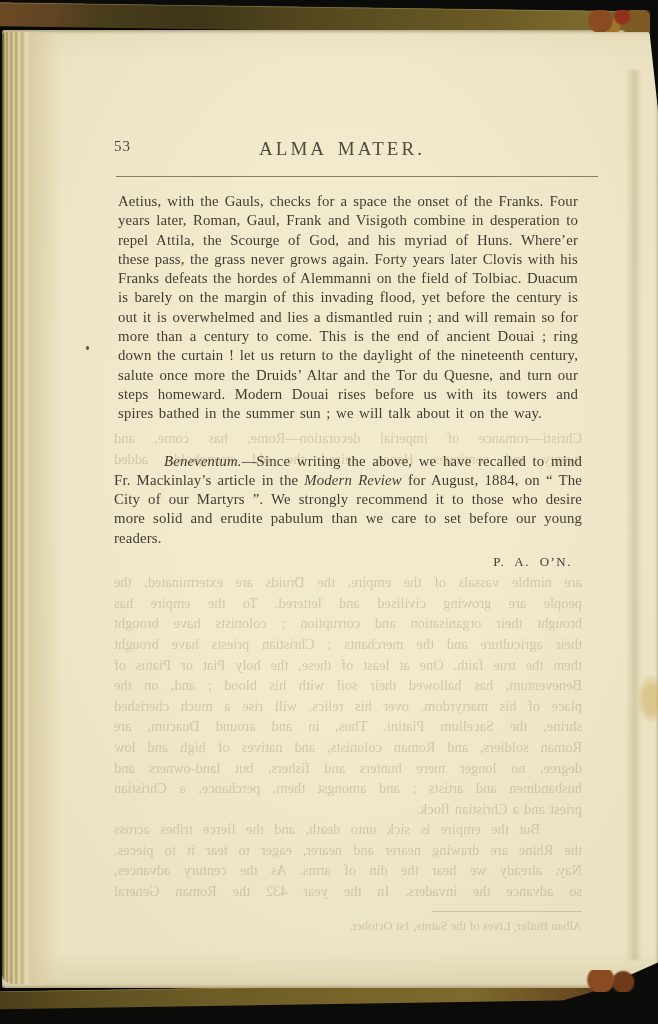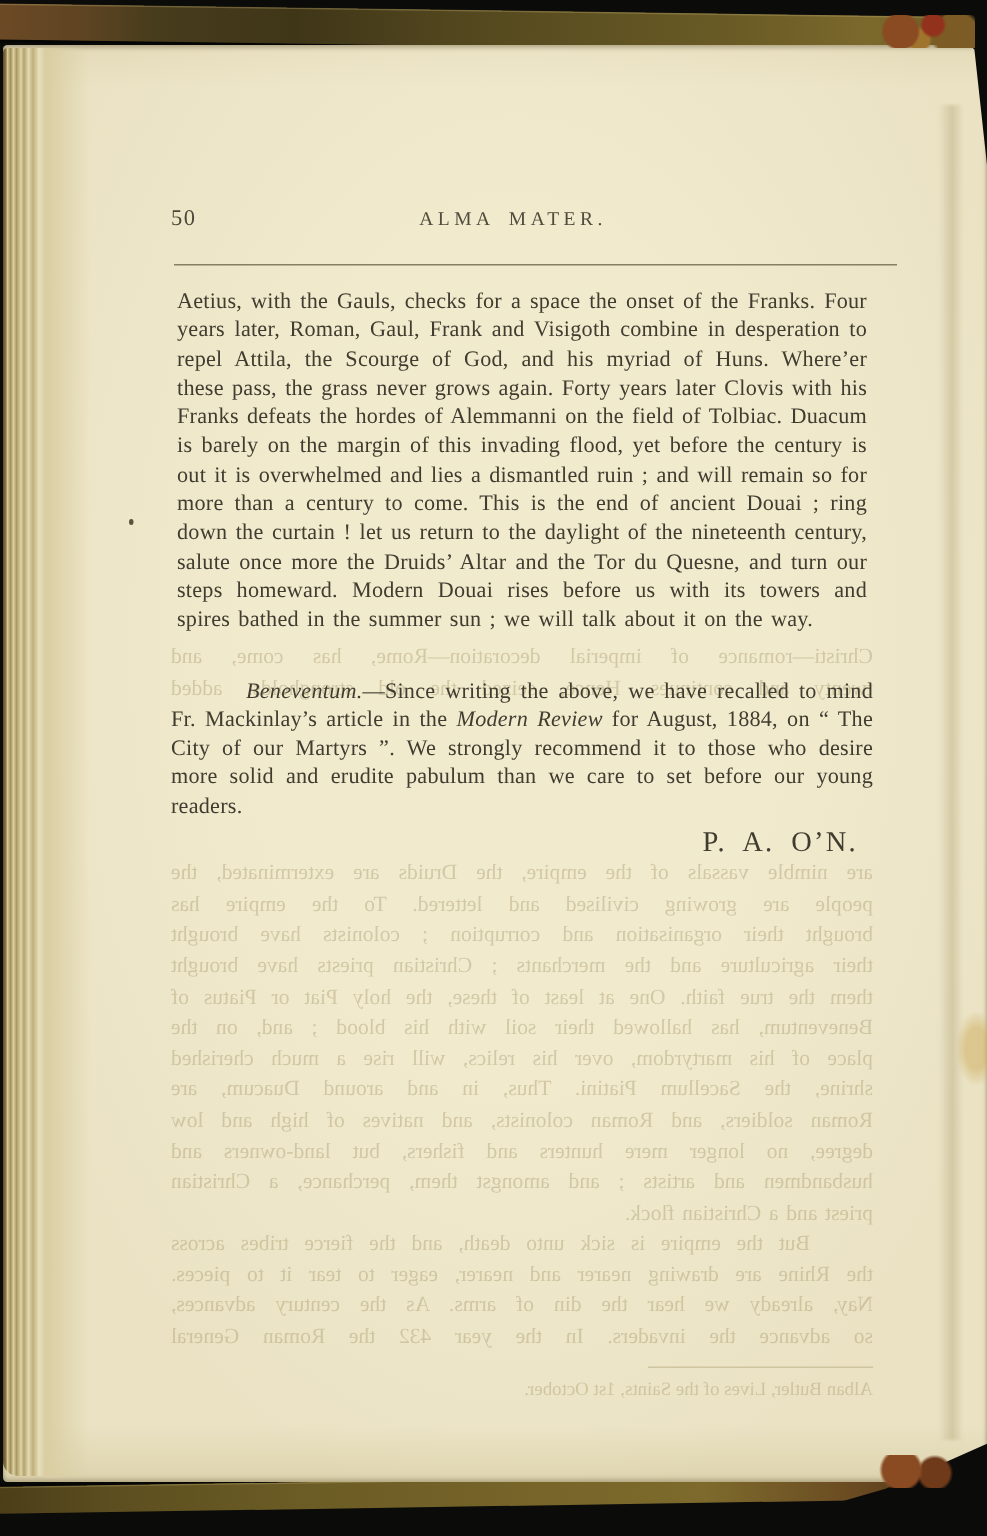--- a/index.html
+++ b/index.html
@@ -86,37 +86,37 @@
   }
   
   .content{position:absolute;left:112px;top:70px;width:468px;color:var(--c-ink);}
   .page-header{
     position:absolute;left:0;top:38px;width:100%;height:22px;
     display:flex;align-items:baseline;
   }
   .page-number{font-size:15px;letter-spacing:1px;color:#4c473a;}
   .running-title{
     position:absolute;left:0;right:12px;text-align:center;
-    font-size:13px;letter-spacing:3px;color:#504b3d;word-spacing:4px;
+    font-size:19px;letter-spacing:3px;color:#504b3d;word-spacing:4px;
   }
   .header-rule{
     position:absolute;left:2px;top:76px;width:482px;height:0;
     border-top:1px solid rgba(110,100,70,.8);
   }
   .body-text{
     position:absolute;left:0;top:88px;width:468px;
     font-size:14.8px;line-height:19.3px;text-align:justify;
     word-spacing:1.6px;letter-spacing:.15px;
   }
   .main-paragraph{margin:4px;}
   .postscript-paragraph{margin:28px 0 0 0;text-indent:50px;}
   .postscript-paragraph .it{font-style:italic;}
   .author-initials{
     margin:4px 10px 0 0;text-align:right;
-    font-size:19px;letter-spacing:1.5px;word-spacing:5px;
+    font-size:13px;letter-spacing:1.5px;word-spacing:5px;
   }
   
   .bleedthrough{
     position:absolute;left:112px;top:398px;width:468px;
     transform:scaleX(-1);
     color:var(--c-bleed);opacity:.42;filter:blur(.4px);
     font-size:14.4px;line-height:20.6px;
     pointer-events:none;
   }
   .bline{text-align:justify;text-align-last:justify;word-spacing:1.5px;white-space:normal;height:20.6px;overflow:hidden;}
@@ -165,21 +165,21 @@
         <div class="bline">the Rhine are drawing nearer and nearer, eager to tear it to pieces.</div>
         <div class="bline">Nay, already we hear the din of arms.  As the century advances,</div>
         <div class="bline">so advance the invaders.  In the year 432 the Roman General</div>
       </div>
     <div class="bleed-footnote-rule"></div>
     <div class="bleed-footnote">Alban Butler, Lives of the Saints, 1st October.</div>
   </div>
 
   <div class="content z-front">
     <div class="page-header">
-      <span class="page-number">50</span>
+      <span class="page-number">53</span>
       <span class="running-title">ALMA MATER.</span>
     </div>
     <div class="header-rule"></div>
 
     <div class="body-text">
       <p class="main-paragraph">Aetius, with the Gauls, checks for a space the onset of the Franks.  Four years later, Roman, Gaul, Frank and Visigoth combine in desperation to repel Attila, the Scourge of God, and his myriad of Huns.   Where’er these pass, the grass never grows again.   Forty years later Clovis with his Franks defeats the hordes of Alemmanni on the field of Tolbiac.   Duacum is barely on the margin of this invading flood, yet before the century is out it is overwhelmed and lies a dismantled ruin ; and will remain so for more than a century to come.   This is the end of ancient Douai ; ring down the curtain ! let us return to the daylight of the nineteenth century, salute once more the Druids’ Altar and the Tor du Quesne, and turn our steps homeward.   Modern Douai rises before us with its towers and spires bathed in the summer sun ; we will talk about it on the way.</p>
       <p class="postscript-paragraph"><span class="it">Beneventum.</span><span>—Since writing the above, we have recalled to mind Fr. Mackinlay’s article in the </span><span class="it">Modern Review</span><span> for August, 1884, on “ The City of our Martyrs ”.   We strongly recommend it to those who desire more solid and erudite pabulum than we care to set before our young readers.</span></p>
       <div class="author-initials">P. A. O’N.</div>
     </div>
   </div>

